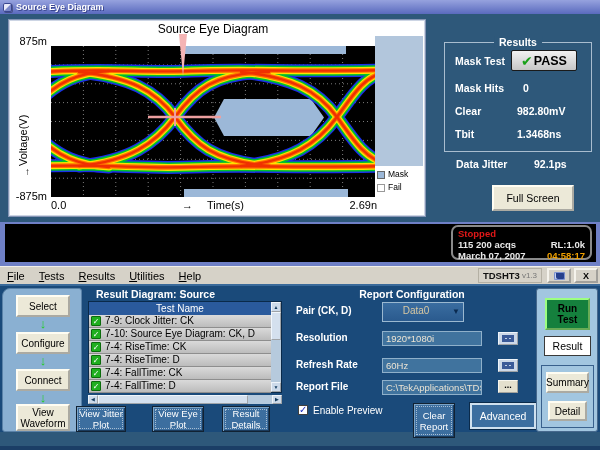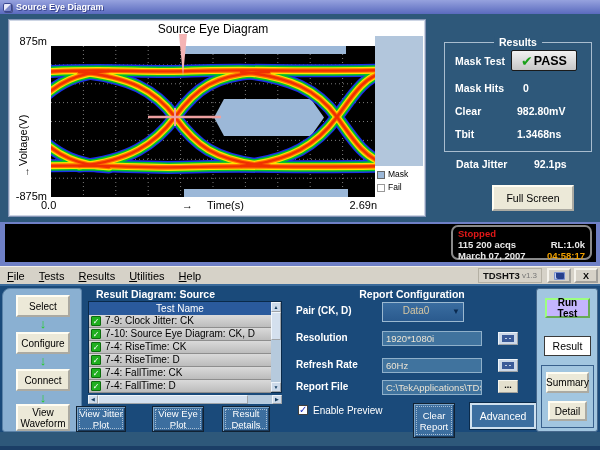--- a/index.html
+++ b/index.html
@@ -27,21 +27,21 @@
   .spike { left:170px; top:14px; width:0; height:0;
     border-left:4px solid transparent; border-right:4px solid transparent;
     border-top:42px solid #f4b4b4; z-index:5; }
   .ylab { font-size:11px; color:#000; }
   .ylab-top { left:4px; top:15px; width:34px; text-align:right; }
   .ylab-bot { left:0; top:170px; width:38px; text-align:right; }
   .y-axis-label { left:8px; top:68px; width:14px; height:104px; writing-mode:vertical-rl;
     transform:rotate(180deg); font-size:11px; color:#000; text-align:center; }
   .v-arrow { left:16px; top:146px; font-size:10px; color:#000; }
   .xlab { top:179px; font-size:11px; color:#000; }
-  .x-min { left:32px; }
+  .x-min { left:42px; }
   .x-center { left:42px; width:324px; text-align:center; }
   .x-center .t-arrow { margin-right:14px; }
   .x-max { left:322px; width:46px; text-align:right; }
   .legend { left:368px; top:146px; font-size:8.5px; color:#000; }
   .legend-row { display:flex; align-items:flex-end; height:13px; }
   .sw { width:8px; height:8px; margin-right:3px; border:1px solid #666; }
   .sw-mask { background:#9cb8d8; }
   .sw-fail { background:#fff; border-color:#999; }
 
   
@@ -148,21 +148,21 @@
     border:1px solid #404040; cursor:pointer; }
   .checkbox-glyph { position:absolute; left:0px; top:-2px; color:#2030c0; font-size:10px; font-weight:bold; }
   .cb-label { position:absolute; left:313px; top:119px; color:#fff; font-size:10px; }
   .clear-btn { position:absolute; left:413px; top:117px; width:42px; height:35px; font-size:9.5px; }
   .adv-btn { position:absolute; left:470px; top:117px; width:66px; height:26px; background:#3c6e9f;
     border:2px solid #cfe0ee; box-shadow:0 0 0 1px #0a2a4a; color:#fff; font-size:10.5px;
     display:flex; align-items:center; justify-content:center; cursor:pointer; }
 
   .action-panel { position:absolute; left:536px; top:2px; width:62px; height:144px;
     background:#a2c6e0; border:1px solid #46688c; border-radius:3px; }
-  .runtest-btn { position:absolute; left:8px; top:9px; width:45px; height:20px; background:#c4b5fd;
+  .runtest-btn { position:absolute; left:8px; top:9px; width:45px; height:32px; background:#15803d;
     border:2px outset #9cff80; color:#000; font-size:10px; font-weight:bold; text-align:center;
     display:flex; align-items:center; justify-content:center; line-height:11px; cursor:pointer; }
   .result-btn { position:absolute; left:7px; top:47px; width:47px; height:20px; background:#fff;
     border:1px solid #3a3a3a; color:#000; font-size:10.5px; display:flex; align-items:center; justify-content:center; cursor:pointer; }
   .report-group { position:absolute; left:4px; top:76px; width:53px; height:63px; border:1px solid #38608c; }
   .report-group-label { position:absolute; left:50%; transform:translateX(-50%); top:-6px;
     background:#a2c6e0; padding:0 3px; color:#123c6a; font-size:9.5px; font-weight:bold;margin-top:16px; }
   .summary-btn { position:absolute; left:4px; top:6px; width:43px; height:21px; background:#ece9d8;
     border:2px outset #fffdf2; color:#000; font-size:10px; display:flex; align-items:center; justify-content:center; cursor:pointer; }
   .detail-btn { position:absolute; left:6px; top:35px; width:39px; height:20px; background:#ece9d8;

